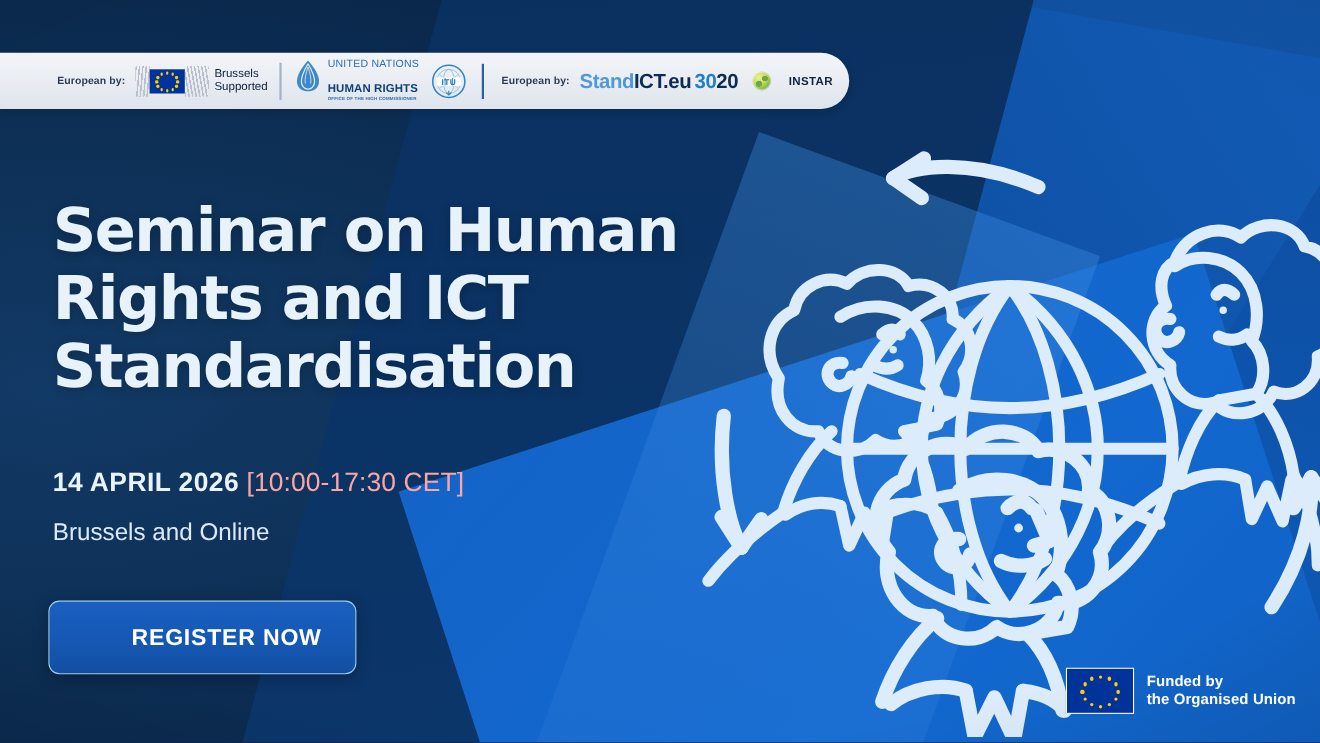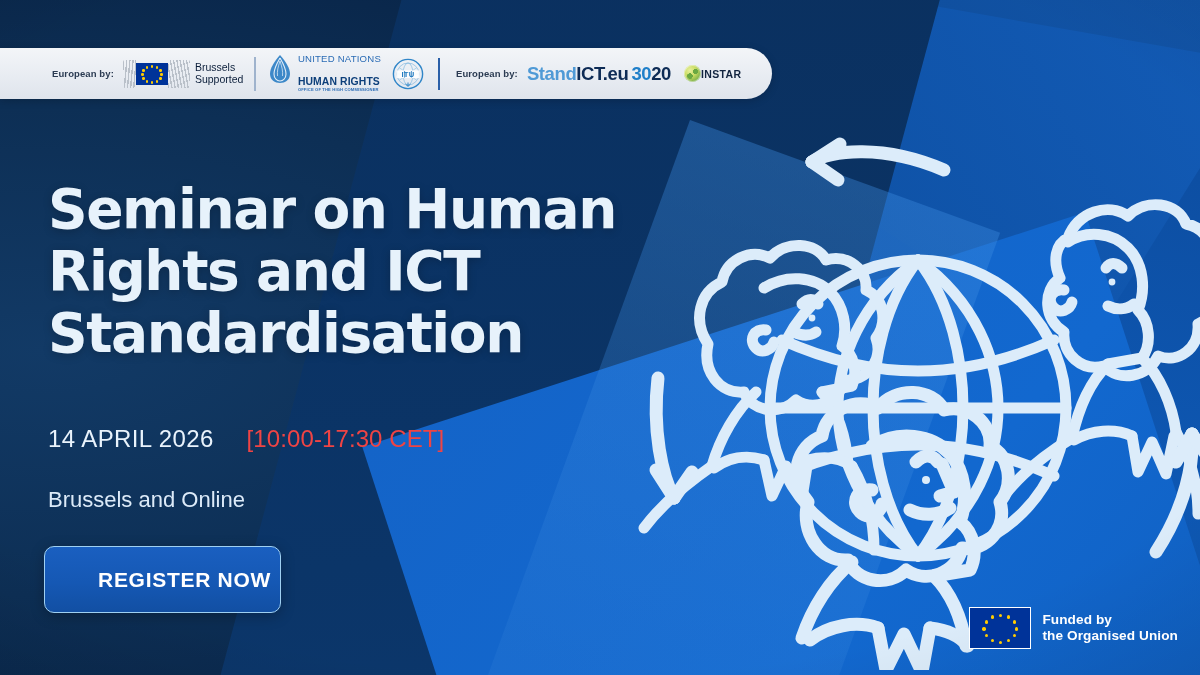--- a/index.html
+++ b/index.html
@@ -86,47 +86,47 @@
   
   .itu-mark{width:32px;height:32px;position:relative;margin-left:11px;}
 
   
   .sict{font-size:18.5px;font-weight:800;letter-spacing:-.4px;display:flex;align-items:center;margin-left:9px;}
   .sict .a{color:#4f9ad6;}
   .sict .b{color:#0d2b55;}
   .sict .c{color:#1f7fc9;}
   .sict .d{color:#0d2b55;}
 
-  .instar{display:flex;align-items:center;gap:0;margin-left:13px;}
+  .instar{display:flex;align-items:center;gap:16px;margin-left:13px;}
   .instar-mark{width:17px;height:17px;border-radius:50%;
     background:radial-gradient(circle at 35% 32%,#e8ef9c 0%,#c9dc62 38%,#7fb24a 72%,#4e8f3e 100%);
     position:relative;box-shadow:inset 0 0 0 1px rgba(255,255,255,.45);}
   .instar-mark:before{content:"";position:absolute;inset:2px;border-radius:50%;
     background:
       radial-gradient(ellipse at 30% 70%,#6aa842 0 22%,transparent 23%),
       radial-gradient(ellipse at 72% 35%,#6aa842 0 20%,transparent 21%);}
   .instar-txt{font-size:10.5px;font-weight:800;color:#12243f;letter-spacing:.35px;}
 
   
   .content{position:absolute;left:48px;top:178px;width:600px;}
   .title{
     font-family:"DejaVu Sans",sans-serif;
     font-size:55px;line-height:62px;font-weight:700;
     letter-spacing:-1.4px;color:#e7f2fb;margin:0;
     text-shadow:0 2px 10px rgba(0,0,0,.22);
   }
   .meta{position:absolute;left:48px;top:424px;}
   .meta-line1{font-size:24px;line-height:30px;color:#e9f3fc;letter-spacing:.1px;}
-  .meta-line1 .strong{font-weight:400;letter-spacing:.4px;}
-  .meta-line1 .light{font-weight:400;color:#ef4444;margin-left:26px;}
-  .meta-line2{font-size:22px;line-height:28px;color:#dceaf8;margin-top:32px;font-weight:400;}
+  .meta-line1 .strong{font-weight:700;letter-spacing:.4px;}
+  .meta-line1 .light{font-weight:400;color:#fca5a5;}
+  .meta-line2{font-size:22px;line-height:28px;color:#dceaf8;margin-top:16px;font-weight:400;}
 
   .cta{
     position:absolute;left:44px;top:546px;
-    width:237px;height:67px;border-radius:10px;
+    width:280px;height:67px;border-radius:10px;
     background:linear-gradient(180deg,#1a5fc0 0%,#1558b4 55%,#124fa3 100%);
     border:1.6px solid #9fd0f2;
     color:#ffffff;font-size:21px;font-weight:700;letter-spacing:.7px;
     display:flex;align-items:center;justify-content:center;
     cursor:pointer;
     box-shadow:0 3px 14px rgba(0,0,0,.26);
     padding-left:44px;
   }
 
   

